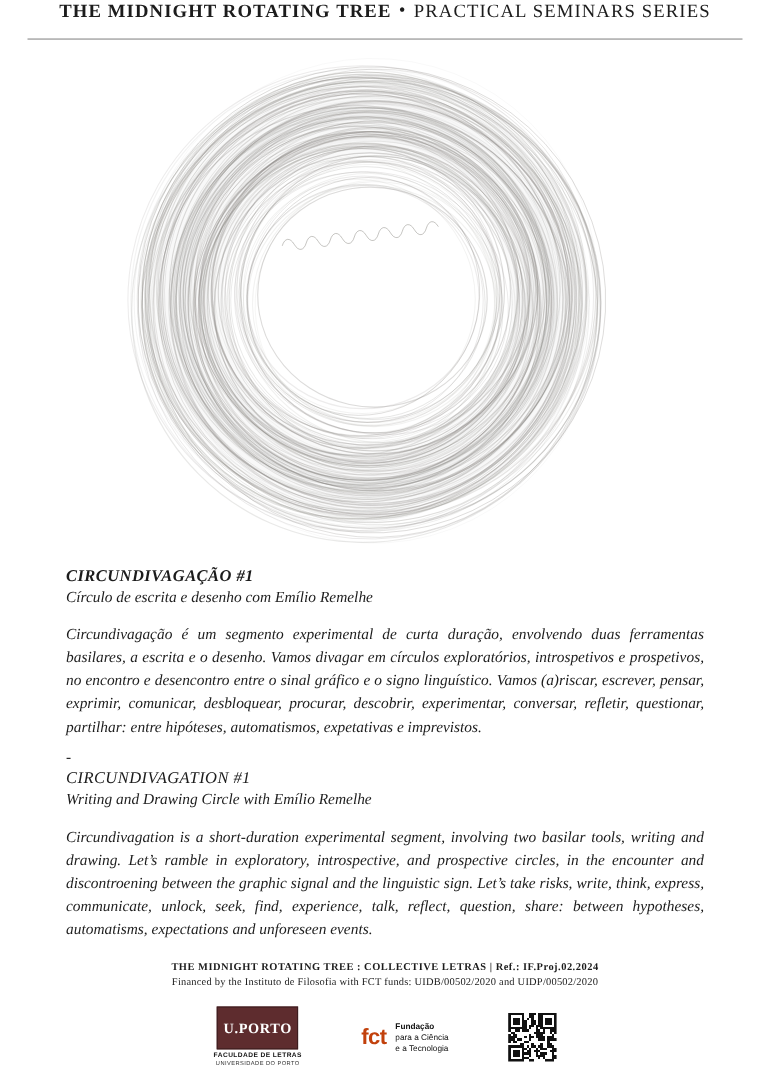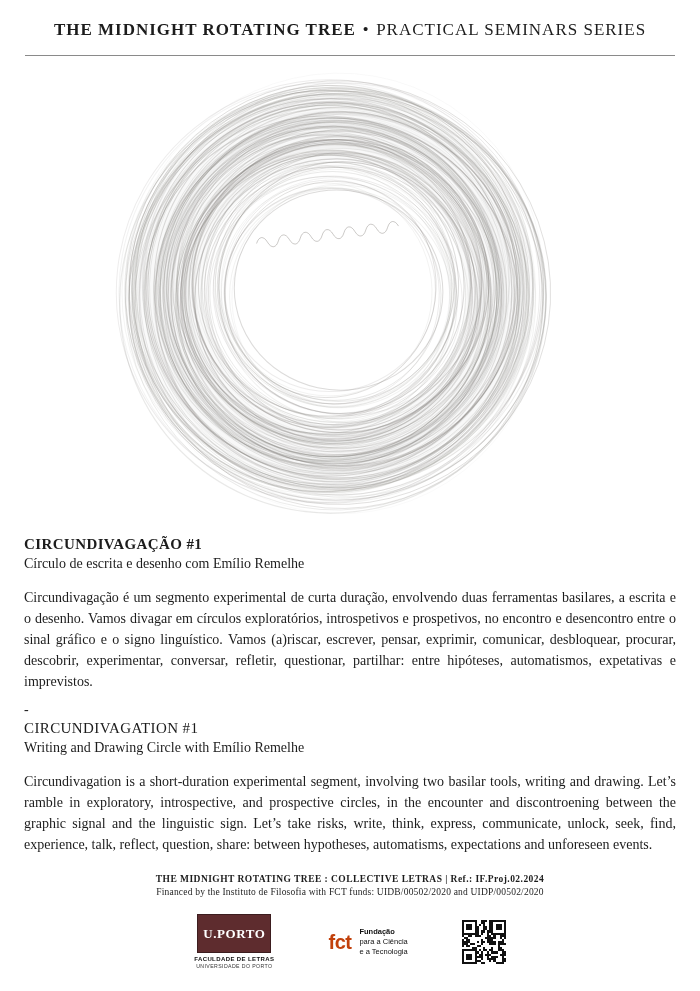--- a/index.html
+++ b/index.html
@@ -1,31 +1,31 @@
 <!DOCTYPE html>
 <html><head>
 <meta charset="utf-8">
 <style>
   * { margin:0; padding:0; box-sizing:border-box; }
   html,body { background:#ffffff; }
   body { font-family:"Liberation Serif", serif; color:#1c1c1c; }
   .page { width:700px; height:991px; margin:0 auto; background:#ffffff; position:relative; overflow:hidden; }
 
   
-  .header { text-align:center; padding-top:20px; font-size:17px; letter-spacing:1px; white-space:nowrap; }
+  .header { text-align:center; font-size:17px; letter-spacing:1px; white-space:nowrap; }
   .header .ht { font-weight:bold; }
   .header .hd { font-weight:bold; padding:0 7px; font-size:15px; vertical-align:1px; }
   .header .hs { font-weight:normal; }
   .rule { border-top:1px solid #8a8a8a; margin:15px 25px 0 25px; height:0; }
 
   
   .art { width:460px; height:460px; margin:8px auto 0 auto; transform:translateX(-16px); }
 
   
-  .content { padding:0 24px; }
+  .content { padding:0 60px;font-style:italic; }
   .sec-title { font-size:15px; font-weight:bold; letter-spacing:0.4px; margin-top:12px; }
   .sec-title.en { font-weight:normal; margin-top:1px; }
   .sec-sub { font-size:14px; margin-top:3px; }
   .para { font-size:14px; line-height:1.5; text-align:justify; margin-top:15px; }
   .divider { font-size:14px; margin-top:9px; line-height:1.3; }
 
   
   .footer { text-align:center; margin-top:19px; }
   .f1 { font-size:9.5px; font-weight:bold; letter-spacing:0.45px; }
   .f2 { font-size:9.5px; margin-top:3px; letter-spacing:0.2px; }

